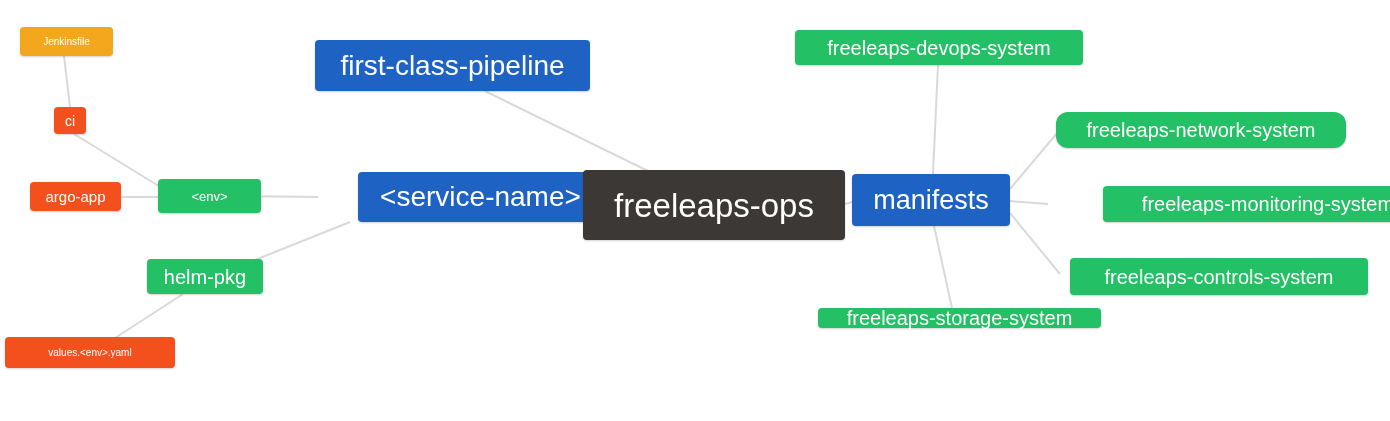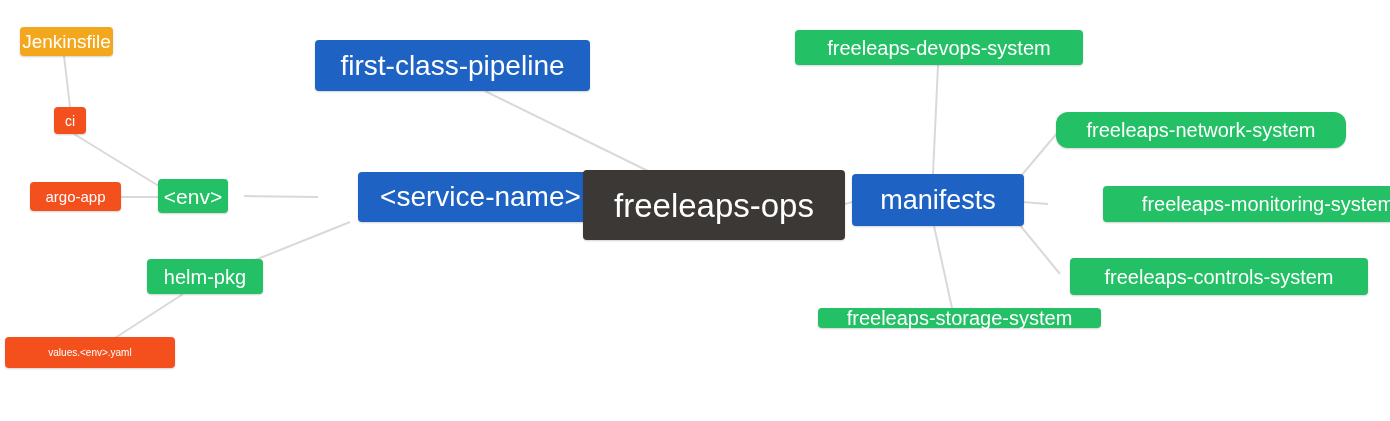--- a/index.html
+++ b/index.html
@@ -55,39 +55,39 @@
     <line class="edge" x1="563" y1="197" x2="590" y2="203" style="stroke: rgb(217, 217, 217);"></line>
     <line class="edge" x1="485" y1="91" x2="648" y2="171" style="stroke: rgb(217, 217, 217);"></line>
     <line class="edge" x1="845" y1="204" x2="856" y2="201" style="stroke: rgb(217, 217, 217);"></line>
     <line class="edge" x1="933" y1="174" x2="938" y2="65" style="stroke: rgb(217, 217, 217);"></line>
     <line class="edge" x1="1010" y1="189" x2="1058" y2="132" style="stroke: rgb(217, 217, 217);"></line>
     <line class="edge" x1="1010" y1="201" x2="1048" y2="204" style="stroke: rgb(217, 217, 217);"></line>
     <line class="edge" x1="1010" y1="213" x2="1060" y2="274" style="stroke: rgb(217, 217, 217);"></line>
     <line class="edge" x1="934" y1="226" x2="952" y2="308" style="stroke: rgb(217, 217, 217);"></line>
   </svg>
 
-  <div class="node" style="left: 20px; top: 27px; width: 93px; height: 29px; font-size: 19px; background: rgb(242, 167, 28);">Jenkinsfile</div>
+  <div class="node" style="left: 20px; top: 27px; width: 93px; height: 29px; font-size: 10px; background: rgb(242, 167, 28);">Jenkinsfile</div>
 
   <div class="node" style="left: 54px; top: 107px; width: 32px; height: 27px; font-size: 14px; background: rgb(244, 80, 30);">ci</div>
 
   <div class="node" style="left: 30px; top: 182px; width: 91px; height: 29px; font-size: 15px; background: rgb(244, 80, 30);">argo-app</div>
 
-  <div class="node" style="left: 158px; top: 179px; width: 70px; height: 34px; font-size: 21px; background: rgb(35, 192, 101);">&lt;env&gt;</div>
+  <div class="node" style="left: 158px; top: 179px; width: 103px; height: 34px; font-size: 13px; background: rgb(35, 192, 101);">&lt;env&gt;</div>
 
   <div class="node" style="left: 147px; top: 259px; width: 116px; height: 35px; font-size: 20px; background: rgb(35, 192, 101);">helm-pkg</div>
 
   <div class="node" style="left: 5px; top: 337px; width: 170px; height: 31px; font-size: 10px; background: rgb(244, 80, 30);">values.&lt;env&gt;.yaml</div>
 
   <div class="node" style="left: 318px; top: 172px; width: 245px; height: 50px; font-size: 28px; background: rgb(30, 99, 196); margin-left: 40px;">&lt;service-name&gt;</div>
 
   <div class="node" style="left: 315px; top: 40px; width: 275px; height: 51px; font-size: 28px; background: rgb(30, 99, 196);">first-class-pipeline</div>
 
   <div class="node" style="left: 583px; top: 170px; width: 262px; height: 70px; font-size: 33px; background: rgb(59, 56, 54);">freeleaps-ops</div>
 
-  <div class="node" style="left: 852px; top: 174px; width: 172px; height: 52px; font-size: 27px; background: rgb(30, 99, 196);">manifests</div>
+  <div class="node" style="left: 852px; top: 174px; width: 158px; height: 52px; font-size: 27px; background: rgb(30, 99, 196);">manifests</div>
 
   <div class="node" style="left: 795px; top: 30px; width: 288px; height: 35px; font-size: 20px; background: rgb(35, 192, 101);">freeleaps-devops-system</div>
 
   <div class="node" style="left: 1056px; top: 112px; width: 290px; height: 36px; font-size: 20px; background: rgb(35, 192, 101); border-radius: 12px;">freeleaps-network-system</div>
 
   <div class="node" style="left: 1103px; top: 186px; width: 330px; height: 36px; font-size: 20px; background: rgb(35, 192, 101);">freeleaps-monitoring-system</div>
 
   <div class="node" style="left: 1058px; top: 258px; width: 298px; height: 37px; font-size: 20px; background: rgb(35, 192, 101); margin-left: 12px;">freeleaps-controls-system</div>
 
   <div class="node" style="left: 818px; top: 308px; width: 283px; height: 20px; font-size: 20px; background: rgb(35, 192, 101);">freeleaps-storage-system</div>

